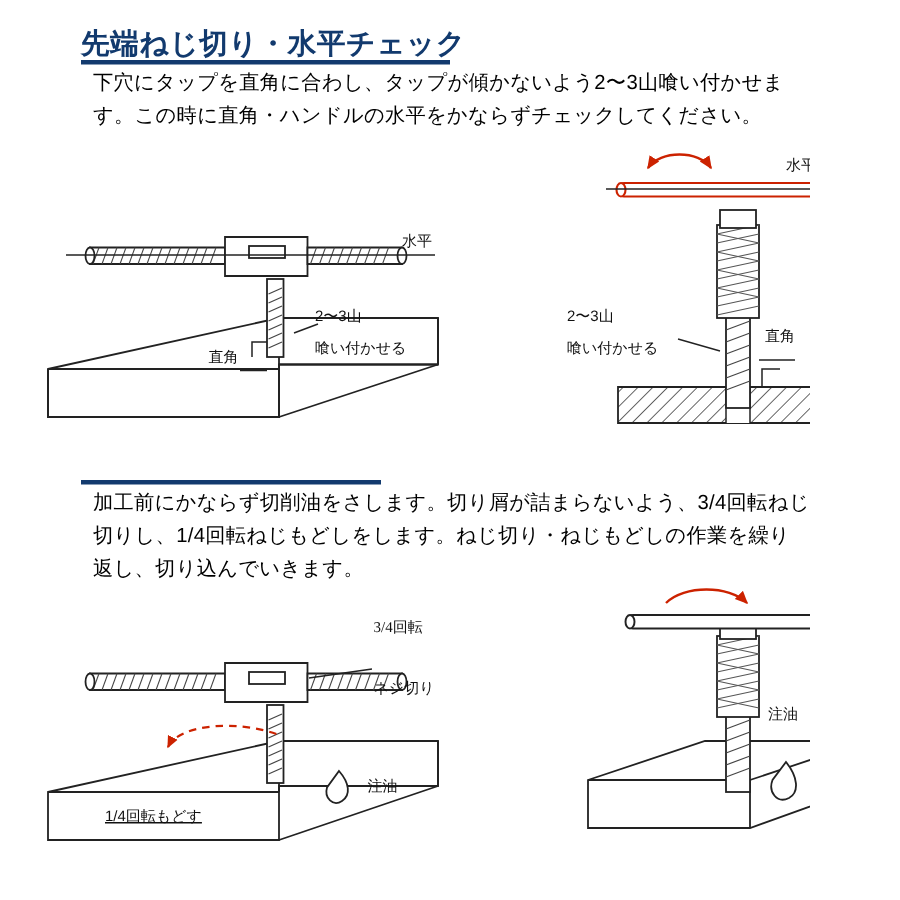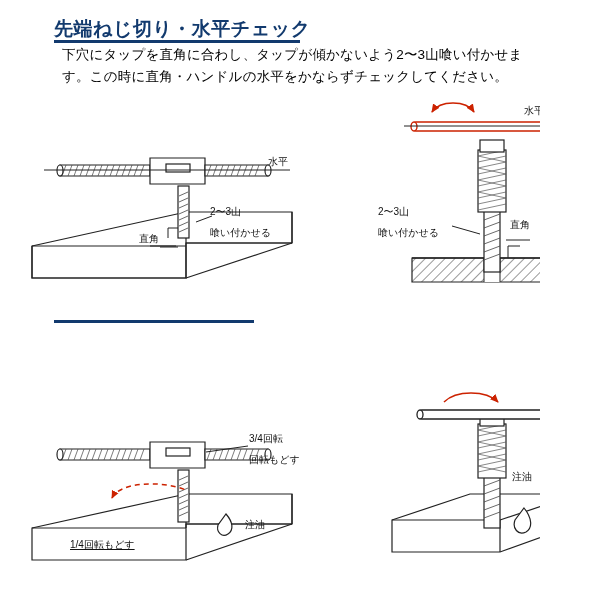--- a/index.html
+++ b/index.html
@@ -66,20 +66,21 @@
 
 <div id="page">
 
   <div class="section-heading" style="left:54px; top:16px;">先端ねじ切り・水平チェック</div>
   <div class="heading-rule" style="left:54px; top:40px; width:246px;"></div>
 
   <div class="body-text" style="left:62px; top:44px; width:470px;">下穴にタップを直角に合わし、タップが傾かないよう2〜3山喰い付かせます。この時に直角・ハンドルの水平をかならずチェックしてください。</div>
 
   <div class="heading-rule" style="left:54px; top:320px; width:200px;"></div>
 
+  <div class="body-text" style="left:62px; top:324px; width:478px;">加工前にかならず切削油をさします。切り屑が詰まらないよう、3/4回転ねじ切りし、1/4回転ねじもどしをします。ねじ切り・ねじもどしの作業を繰り返し、切り込んでいきます。</div>
 
   <svg class="art" viewBox="0 0 600 600">
     <defs>
       <marker id="arrowRed" viewBox="0 0 10 10" refX="8" refY="5" markerWidth="6" markerHeight="6" orient="auto-start-reverse">
         <path d="M0,1 L9,5 L0,9 z" fill="#cc2200"></path>
       </marker>
       <marker id="arrowRedS" viewBox="0 0 10 10" refX="8" refY="5" markerWidth="5" markerHeight="5" orient="auto-start-reverse">
         <path d="M0,1 L9,5 L0,9 z" fill="#cc2200"></path>
       </marker>
       <pattern id="hatch" patternUnits="userSpaceOnUse" width="7" height="7" patternTransform="rotate(45)">
@@ -321,22 +322,22 @@
   <div class="label" style="left:210px; top:205px;">2〜3山</div>
   <div class="label" style="left:210px; top:226px;">喰い付かせる</div>
 
   <div class="label" style="left:524px; top:104px;">水平</div>
 
   <div class="label" style="left:378px; top:205px;">2〜3山</div>
   <div class="label" style="left:378px; top:226px;">喰い付かせる</div>
 
   <div class="label" style="left:510px; top:218px;">直角</div>
 
-  <div class="label" style="left:249px; top:432px;">3/4回転</div>
-  <div class="label" style="left:249px; top:453px;">回転もどす</div>
+  <div class="label" style="left:249px; top:412px;font-family:Liberation Serif, serif;">3/4回転</div>
+  <div class="label" style="left:249px; top:453px;">ネジ切り</div>
 
   <div class="label" style="left:70px; top:538px;text-decoration:underline;">1/4回転もどす</div>
 
   <div class="label" style="left:245px; top:518px;">注油</div>
 
   <div class="label" style="left:512px; top:470px;">注油</div>
 
 </div>
 
 </body></html>

